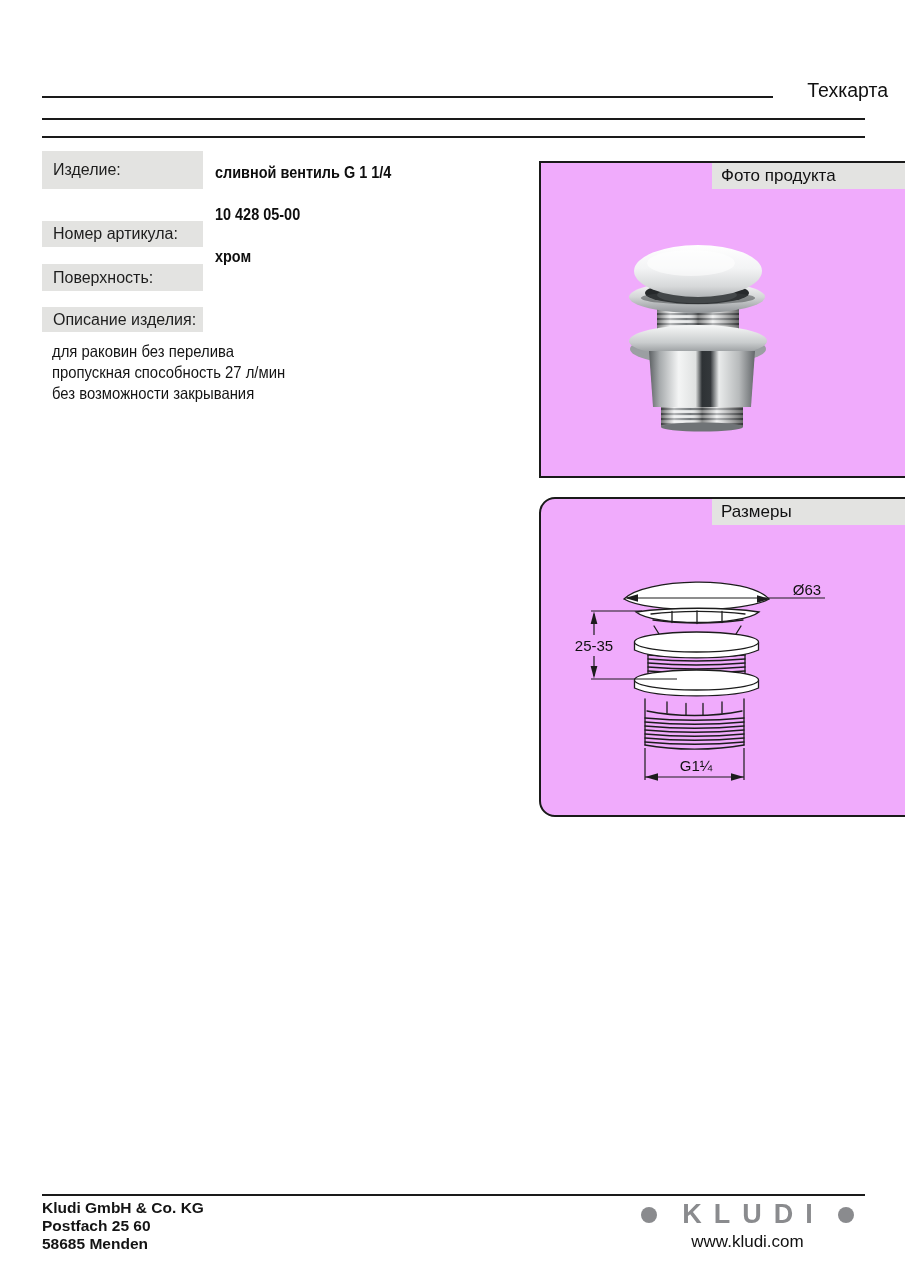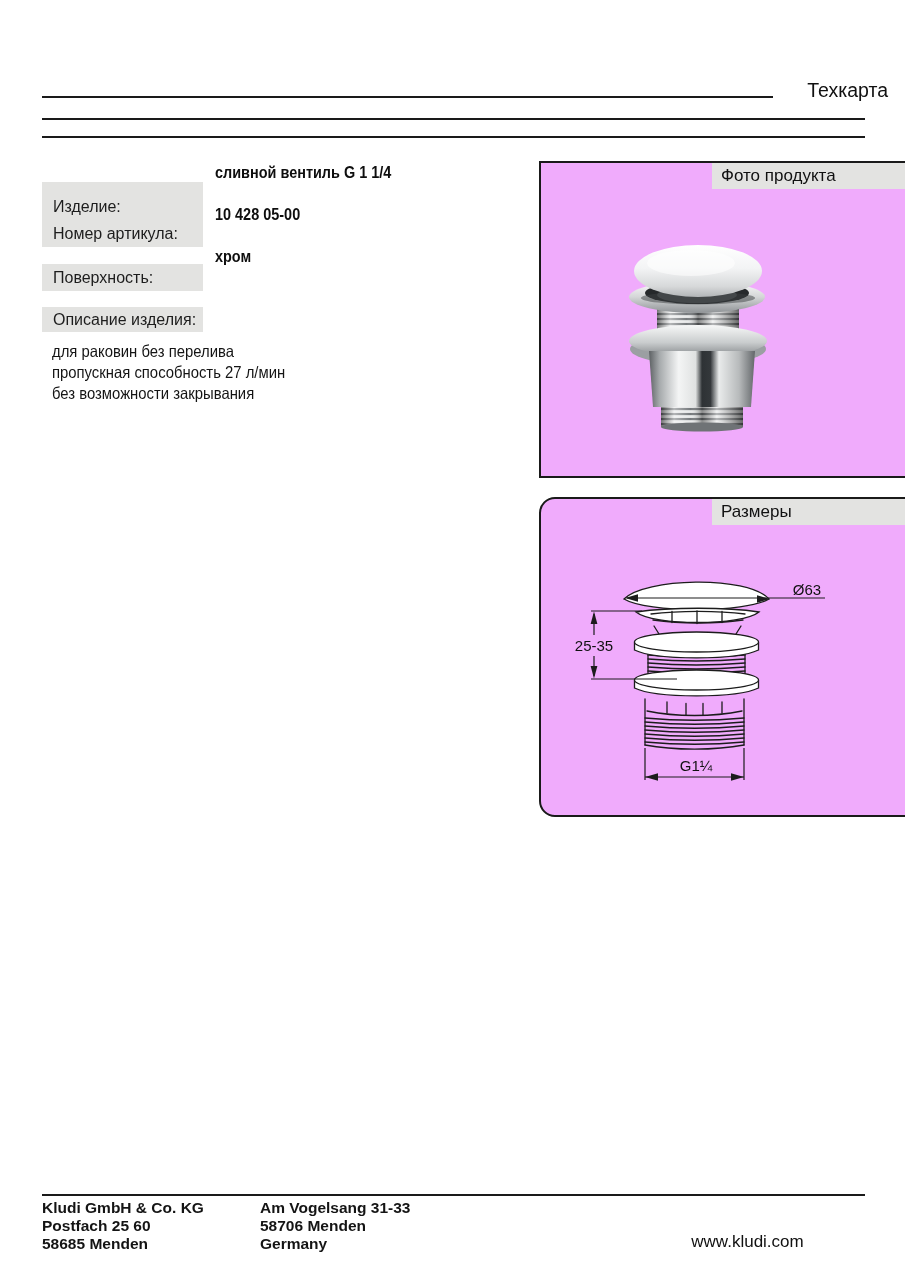--- a/index.html
+++ b/index.html
@@ -33,21 +33,21 @@
 </head>
 <body>
 
 <div class="page">
 
   <div class="rule" style="left:42px;top:96px;width:731px;"></div>
   <div class="doc-title">Техкарта</div>
   <div class="rule" style="left:42px;top:118px;width:823px;"></div>
   <div class="rule" style="left:42px;top:136px;width:823px;"></div>
 
-  <div class="field-label" style="top:182px;height:50px;">Изделие:</div>
+  <div class="field-label" style="top:151px;height:38px;">Изделие:</div>
   <div class="field-value" style="top:163px;">сливной вентиль G 1 1/4</div>
 
   <div class="field-label" style="top:221px;height:26px;">Номер артикула:</div>
   <div class="field-value" style="top:205px;">10 428 05-00</div>
 
   <div class="field-label" style="top:264px;height:27px;">Поверхность:</div>
   <div class="field-value" style="top:247px;">хром</div>
 
   <div class="field-label" style="top:307px;height:25px;">Описание изделия:</div>
   <div class="descr">
@@ -167,20 +167,20 @@
       </g>
     </svg>
   </div>
 
   <div class="rule" style="left:42px;top:1194px;width:823px;"></div>
   <div class="addr" style="left:42px;">
     <div>Kludi GmbH &amp; Co. KG</div>
     <div>Postfach 25 60</div>
     <div>58685 Menden</div>
   </div>
-  <div class="addr" style="left:260px;">
-    <div>Am Vogelsang 31-33</div>
-    <div>58706 Menden</div>
-    <div>Germany</div>
+  <div class="brand-row">
+    <span class="brand-dot"></span>
+    <span class="brand-word">KLUDI</span>
+    <span class="brand-dot"></span>
   </div>
   <div class="website">www.kludi.com</div>
 
 </div>
 
 </body></html>

